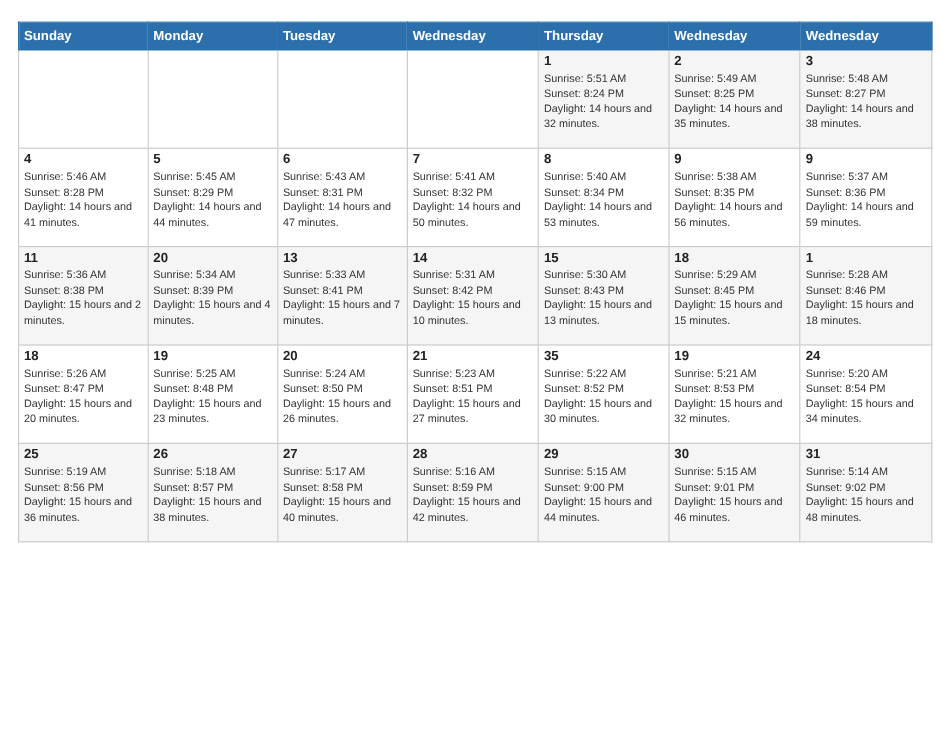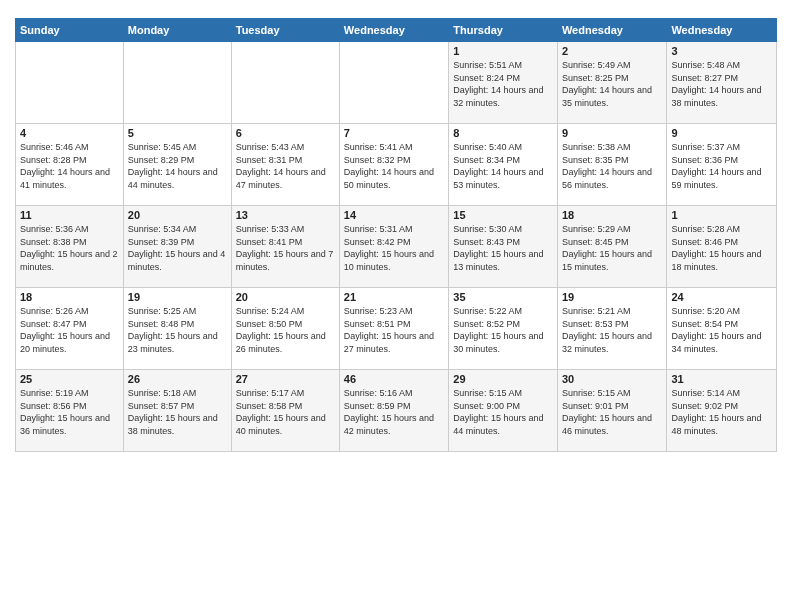--- a/index.html
+++ b/index.html
@@ -226,21 +226,21 @@
           </td>
           <td>
             <div class="day-number">26</div>
             <div class="day-info">Sunrise: 5:18 AM<br>Sunset: 8:57 PM<br>Daylight: 15 hours and 38 minutes.</div>
           </td>
           <td>
             <div class="day-number">27</div>
             <div class="day-info">Sunrise: 5:17 AM<br>Sunset: 8:58 PM<br>Daylight: 15 hours and 40 minutes.</div>
           </td>
           <td>
-            <div class="day-number">46</div>
+            <div class="day-number">28</div>
             <div class="day-info">Sunrise: 5:16 AM<br>Sunset: 8:59 PM<br>Daylight: 15 hours and 42 minutes.</div>
           </td>
           <td>
             <div class="day-number">29</div>
             <div class="day-info">Sunrise: 5:15 AM<br>Sunset: 9:00 PM<br>Daylight: 15 hours and 44 minutes.</div>
           </td>
           <td>
             <div class="day-number">30</div>
             <div class="day-info">Sunrise: 5:15 AM<br>Sunset: 9:01 PM<br>Daylight: 15 hours and 46 minutes.</div>
           </td>

